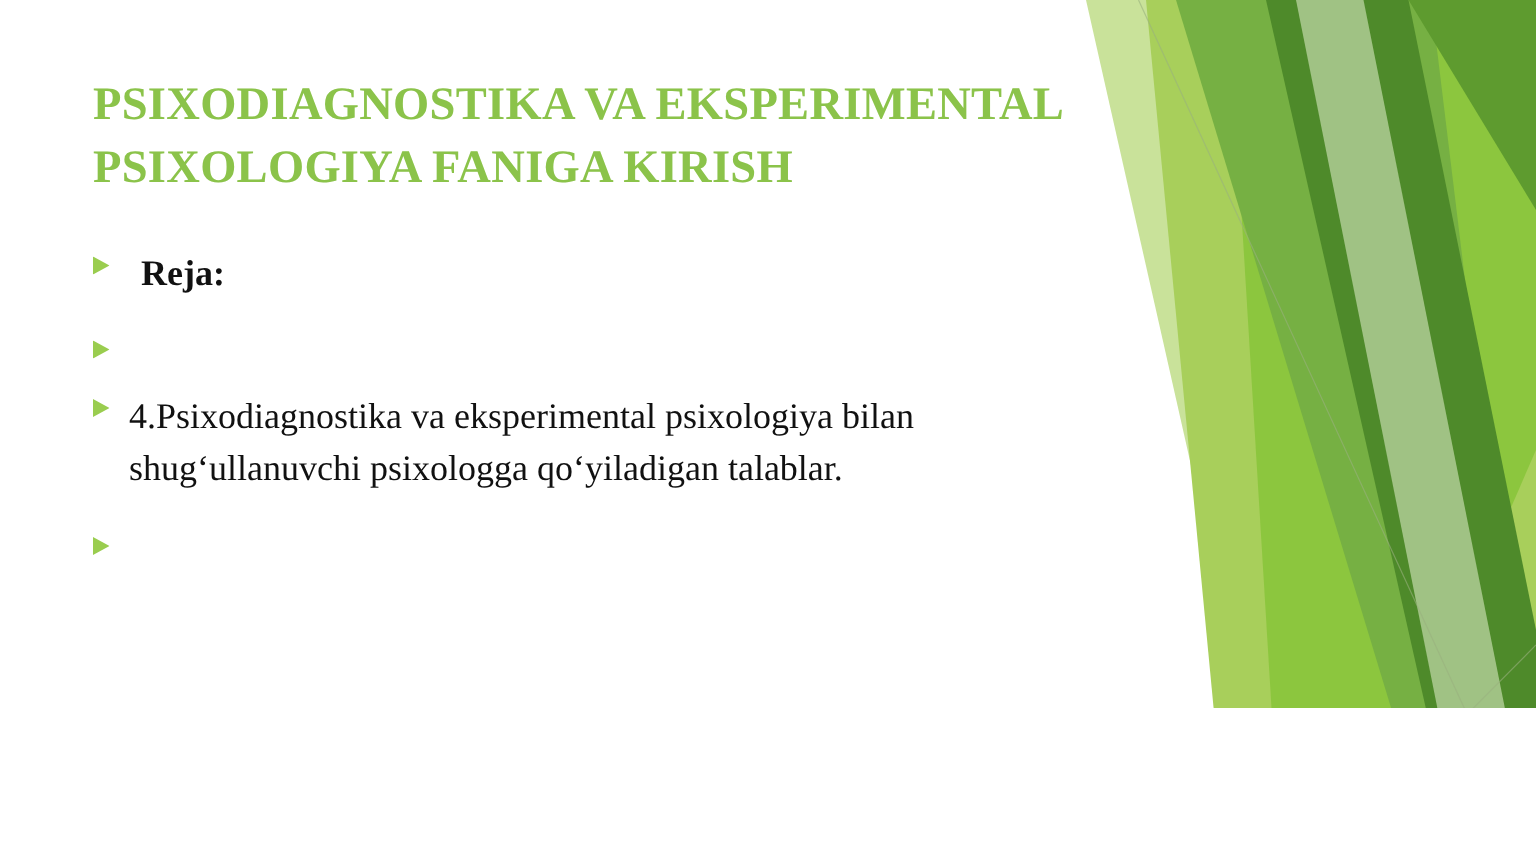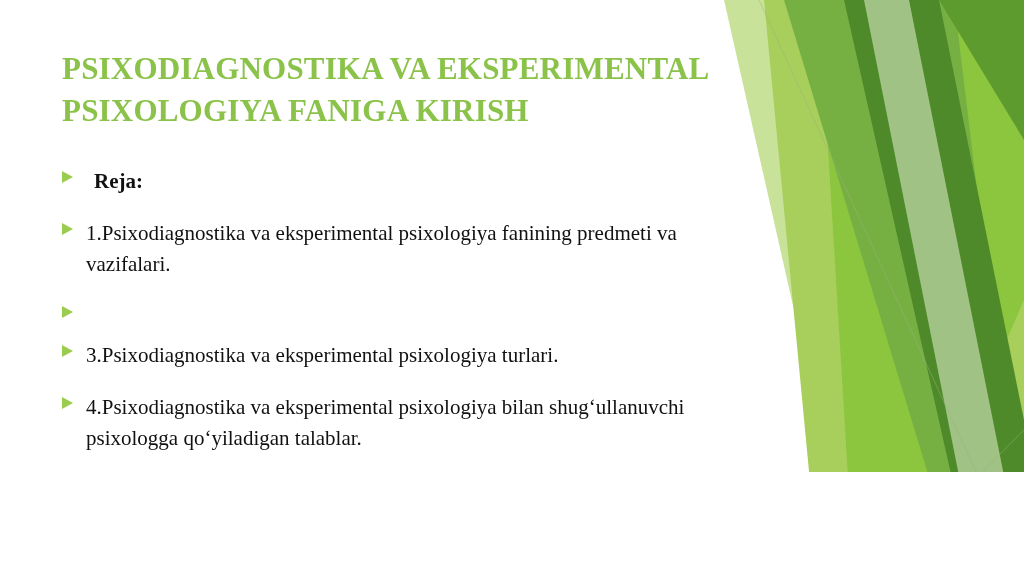--- a/index.html
+++ b/index.html
@@ -62,21 +62,21 @@
     width: 24px;
     padding-top: 5px;
     color: #9ACD4F;
     line-height: 1;
   }
   .bullet-marker svg {
     display: block;
   }
   .bullet-text {
     font-family: "Liberation Serif", serif;
-    font-size: 21px;
+    font-size: 24px;
     line-height: 1.45;
     color: #111111;
   }
   .bullet-text.lead {
     font-weight: bold;
     padding-left: 8px;
   }
 </style>
 </head>
 <body>
@@ -105,45 +105,29 @@
 
       <li class="bullet-row">
         <span class="bullet-marker">
           <svg width="11" height="12" viewBox="0 0 11 12">
               <polygon points="0,0 11,6 0,12" fill="#9ACD4F"></polygon>
             </svg>
         </span>
         <span class="bullet-text lead">Reja:</span>
       </li>
 
-      <li class="bullet-row">
-        <span class="bullet-marker">
-          <svg width="11" height="12" viewBox="0 0 11 12">
-              <polygon points="0,0 11,6 0,12" fill="#9ACD4F"></polygon>
-            </svg>
-        </span>
-        <span class="bullet-text">1.Psixodiagnostika va eksperimental psixologiya fanining predmeti va vazifalari.</span>
-      </li>
 
       <li class="bullet-row">
         <span class="bullet-marker">
           <svg width="11" height="12" viewBox="0 0 11 12">
               <polygon points="0,0 11,6 0,12" fill="#9ACD4F"></polygon>
             </svg>
         </span>
       </li>
 
-      <li class="bullet-row">
-        <span class="bullet-marker">
-          <svg width="11" height="12" viewBox="0 0 11 12">
-              <polygon points="0,0 11,6 0,12" fill="#9ACD4F"></polygon>
-            </svg>
-        </span>
-        <span class="bullet-text">3.Psixodiagnostika va eksperimental psixologiya turlari.</span>
-      </li>
 
       <li class="bullet-row">
         <span class="bullet-marker">
           <svg width="11" height="12" viewBox="0 0 11 12">
               <polygon points="0,0 11,6 0,12" fill="#9ACD4F"></polygon>
             </svg>
         </span>
         <span class="bullet-text">4.Psixodiagnostika va eksperimental psixologiya bilan shug‘ullanuvchi psixologga qo‘yiladigan talablar.</span>
       </li>
 

